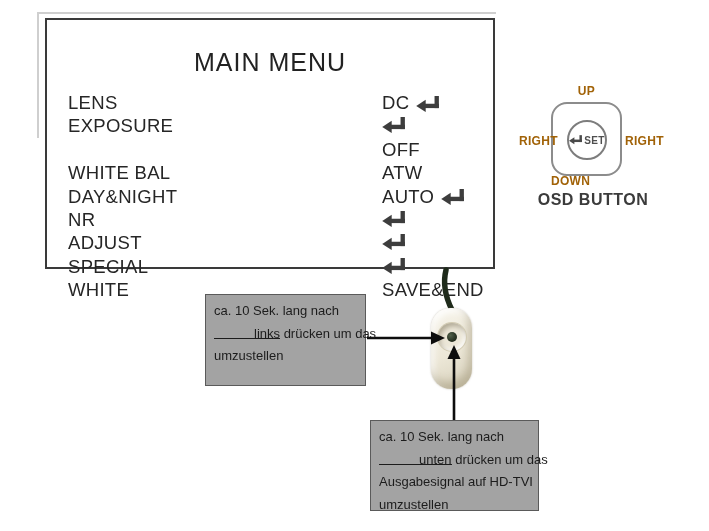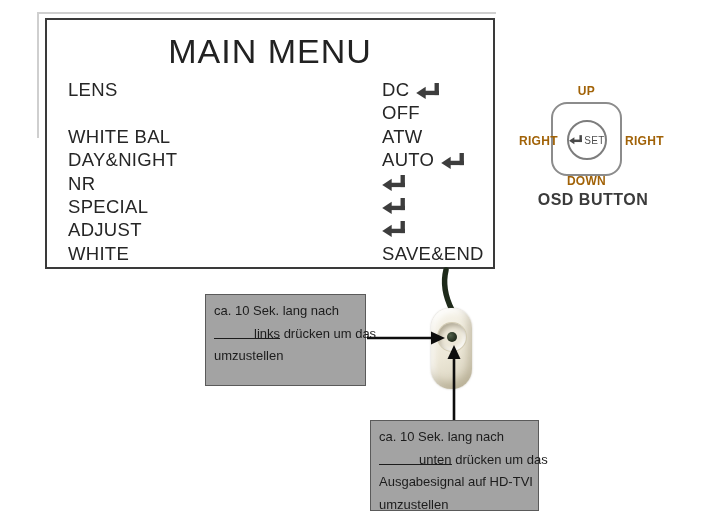--- a/index.html
+++ b/index.html
@@ -8,40 +8,40 @@
   #canvas { position:relative; width:709px; height:531px; background:#fff; overflow:hidden; }
 
   
   .shadow-line { position:absolute; background:#cfcfcf; }
   #shadow-top  { left:37px; top:12px; width:459px; height:2px; }
   #shadow-left { left:37px; top:12px; width:2px; height:126px; }
 
   
   .menu-box { position:absolute; left:45px; top:18px; width:450px; height:251px;
               border:2px solid #3a3a3a; background:#fff; color:#262626; }
-  .menu-title { margin-top:12px; text-align:center; font-size:34px; letter-spacing:1px; color:#222; }
-  .menu-rows { margin-top:8px; }
+  .menu-title { margin-top:28px; text-align:center; font-size:25px; letter-spacing:1px; color:#222; }
+  .menu-rows { margin-top:15px; }
   .menu-row { position:relative; height:23.4px; font-size:18.5px; letter-spacing:0.3px; }
   .menu-row .label { position:absolute; left:21px; top:0; white-space:nowrap; }
   .menu-row .val { position:absolute; left:335px; top:0; display:flex; align-items:center; white-space:nowrap; }
   .enter-icon { margin-left:7px; margin-top:2px; flex:0 0 auto; }
   .val .value:empty + .enter-icon { margin-left:0; }
 
   
   .osd-label { position:absolute; font-size:12px; font-weight:700; color:#a16207; letter-spacing:0.3px; }
   #osd-up    { left:551px; top:84px;  width:71px; text-align:center; }
-  #osd-down  { left:551px; top:174px; width:71px; text-align:center; }
+  #osd-down  { left:551px; top:174px; width:71px; text-align:left; }
   #osd-left  { left:519px; top:134px; width:31px; text-align:right; }
   #osd-right { left:625px; top:134px; width:45px; text-align:left; }
   .osd-square { position:absolute; left:551px; top:102px; width:71px; height:74px;
                 border:2.5px solid #8c8c8c; border-radius:16px; background:transparent; }
   .osd-circle { position:absolute; left:567px; top:120px; width:40px; height:40px;
                 border:2.5px solid #7d7d7d; border-radius:50%;
                 display:flex; align-items:center; justify-content:center; gap:1px; }
-  .osd-set { font-size:10px; font-weight:400; color:#4f4f4f; letter-spacing:0.3px; }
+  .osd-set { font-size:10px; font-weight:700; color:#4f4f4f; letter-spacing:0.3px; }
   .osd-caption { position:absolute; left:527px; top:191px; width:132px; text-align:center;
                  font-size:16px; font-weight:700; color:#3b3b3b; letter-spacing:0.5px; }
 
   
   #cable-svg  { position:absolute; left:0; top:0; z-index:1; pointer-events:none; }
   .controller-body { position:absolute; left:431px; top:308px; width:41px; height:81px;
         border-radius:20px; z-index:2;
         background:linear-gradient(155deg,#f6f3e9 10%,#ece7d7 55%,#d8d2bd 95%);
         box-shadow: inset -4px -7px 9px rgba(140,128,96,0.40),
                     inset 3px 4px 6px rgba(255,255,255,0.85),
@@ -86,20 +86,33 @@
             <svg class="enter-icon" width="25" height="17" viewBox="0 0 26 18">
               <g fill="#3d3d3d">
                 <polygon points="0,10.5 10,4 10,17"></polygon>
                 <rect x="9" y="8.2" width="15" height="4.6"></rect>
                 <rect x="19.4" y="0" width="4.6" height="12.8"></rect>
               </g>
             </svg>
           </span>
         </div>
 
+        <div class="menu-row">
+          <span class="label">EXPOSURE</span>
+          <span class="val">
+            <span class="value"></span>
+            <svg class="enter-icon" width="25" height="17" viewBox="0 0 26 18">
+              <g fill="#3d3d3d">
+                <polygon points="0,10.5 10,4 10,17"></polygon>
+                <rect x="9" y="8.2" width="15" height="4.6"></rect>
+                <rect x="19.4" y="0" width="4.6" height="12.8"></rect>
+              </g>
+            </svg>
+          </span>
+        </div>
 
         <div class="menu-row">
           <span class="val">
             <span class="value">OFF</span>
 
           </span>
         </div>
 
         <div class="menu-row">
           <span class="label">WHITE BAL</span>
@@ -131,35 +144,35 @@
               <g fill="#3d3d3d">
                 <polygon points="0,10.5 10,4 10,17"></polygon>
                 <rect x="9" y="8.2" width="15" height="4.6"></rect>
                 <rect x="19.4" y="0" width="4.6" height="12.8"></rect>
               </g>
             </svg>
           </span>
         </div>
 
         <div class="menu-row">
+          <span class="label">ADJUST</span>
+          <span class="val">
+            <span class="value"></span>
+            <svg class="enter-icon" width="25" height="17" viewBox="0 0 26 18">
+              <g fill="#3d3d3d">
+                <polygon points="0,10.5 10,4 10,17"></polygon>
+                <rect x="9" y="8.2" width="15" height="4.6"></rect>
+                <rect x="19.4" y="0" width="4.6" height="12.8"></rect>
+              </g>
+            </svg>
+          </span>
+        </div>
+
+        <div class="menu-row">
           <span class="label">SPECIAL</span>
-          <span class="val">
-            <span class="value"></span>
-            <svg class="enter-icon" width="25" height="17" viewBox="0 0 26 18">
-              <g fill="#3d3d3d">
-                <polygon points="0,10.5 10,4 10,17"></polygon>
-                <rect x="9" y="8.2" width="15" height="4.6"></rect>
-                <rect x="19.4" y="0" width="4.6" height="12.8"></rect>
-              </g>
-            </svg>
-          </span>
-        </div>
-
-        <div class="menu-row">
-          <span class="label">ADJUST</span>
           <span class="val">
             <span class="value"></span>
             <svg class="enter-icon" width="25" height="17" viewBox="0 0 26 18">
               <g fill="#3d3d3d">
                 <polygon points="0,10.5 10,4 10,17"></polygon>
                 <rect x="9" y="8.2" width="15" height="4.6"></rect>
                 <rect x="19.4" y="0" width="4.6" height="12.8"></rect>
               </g>
             </svg>
           </span>

